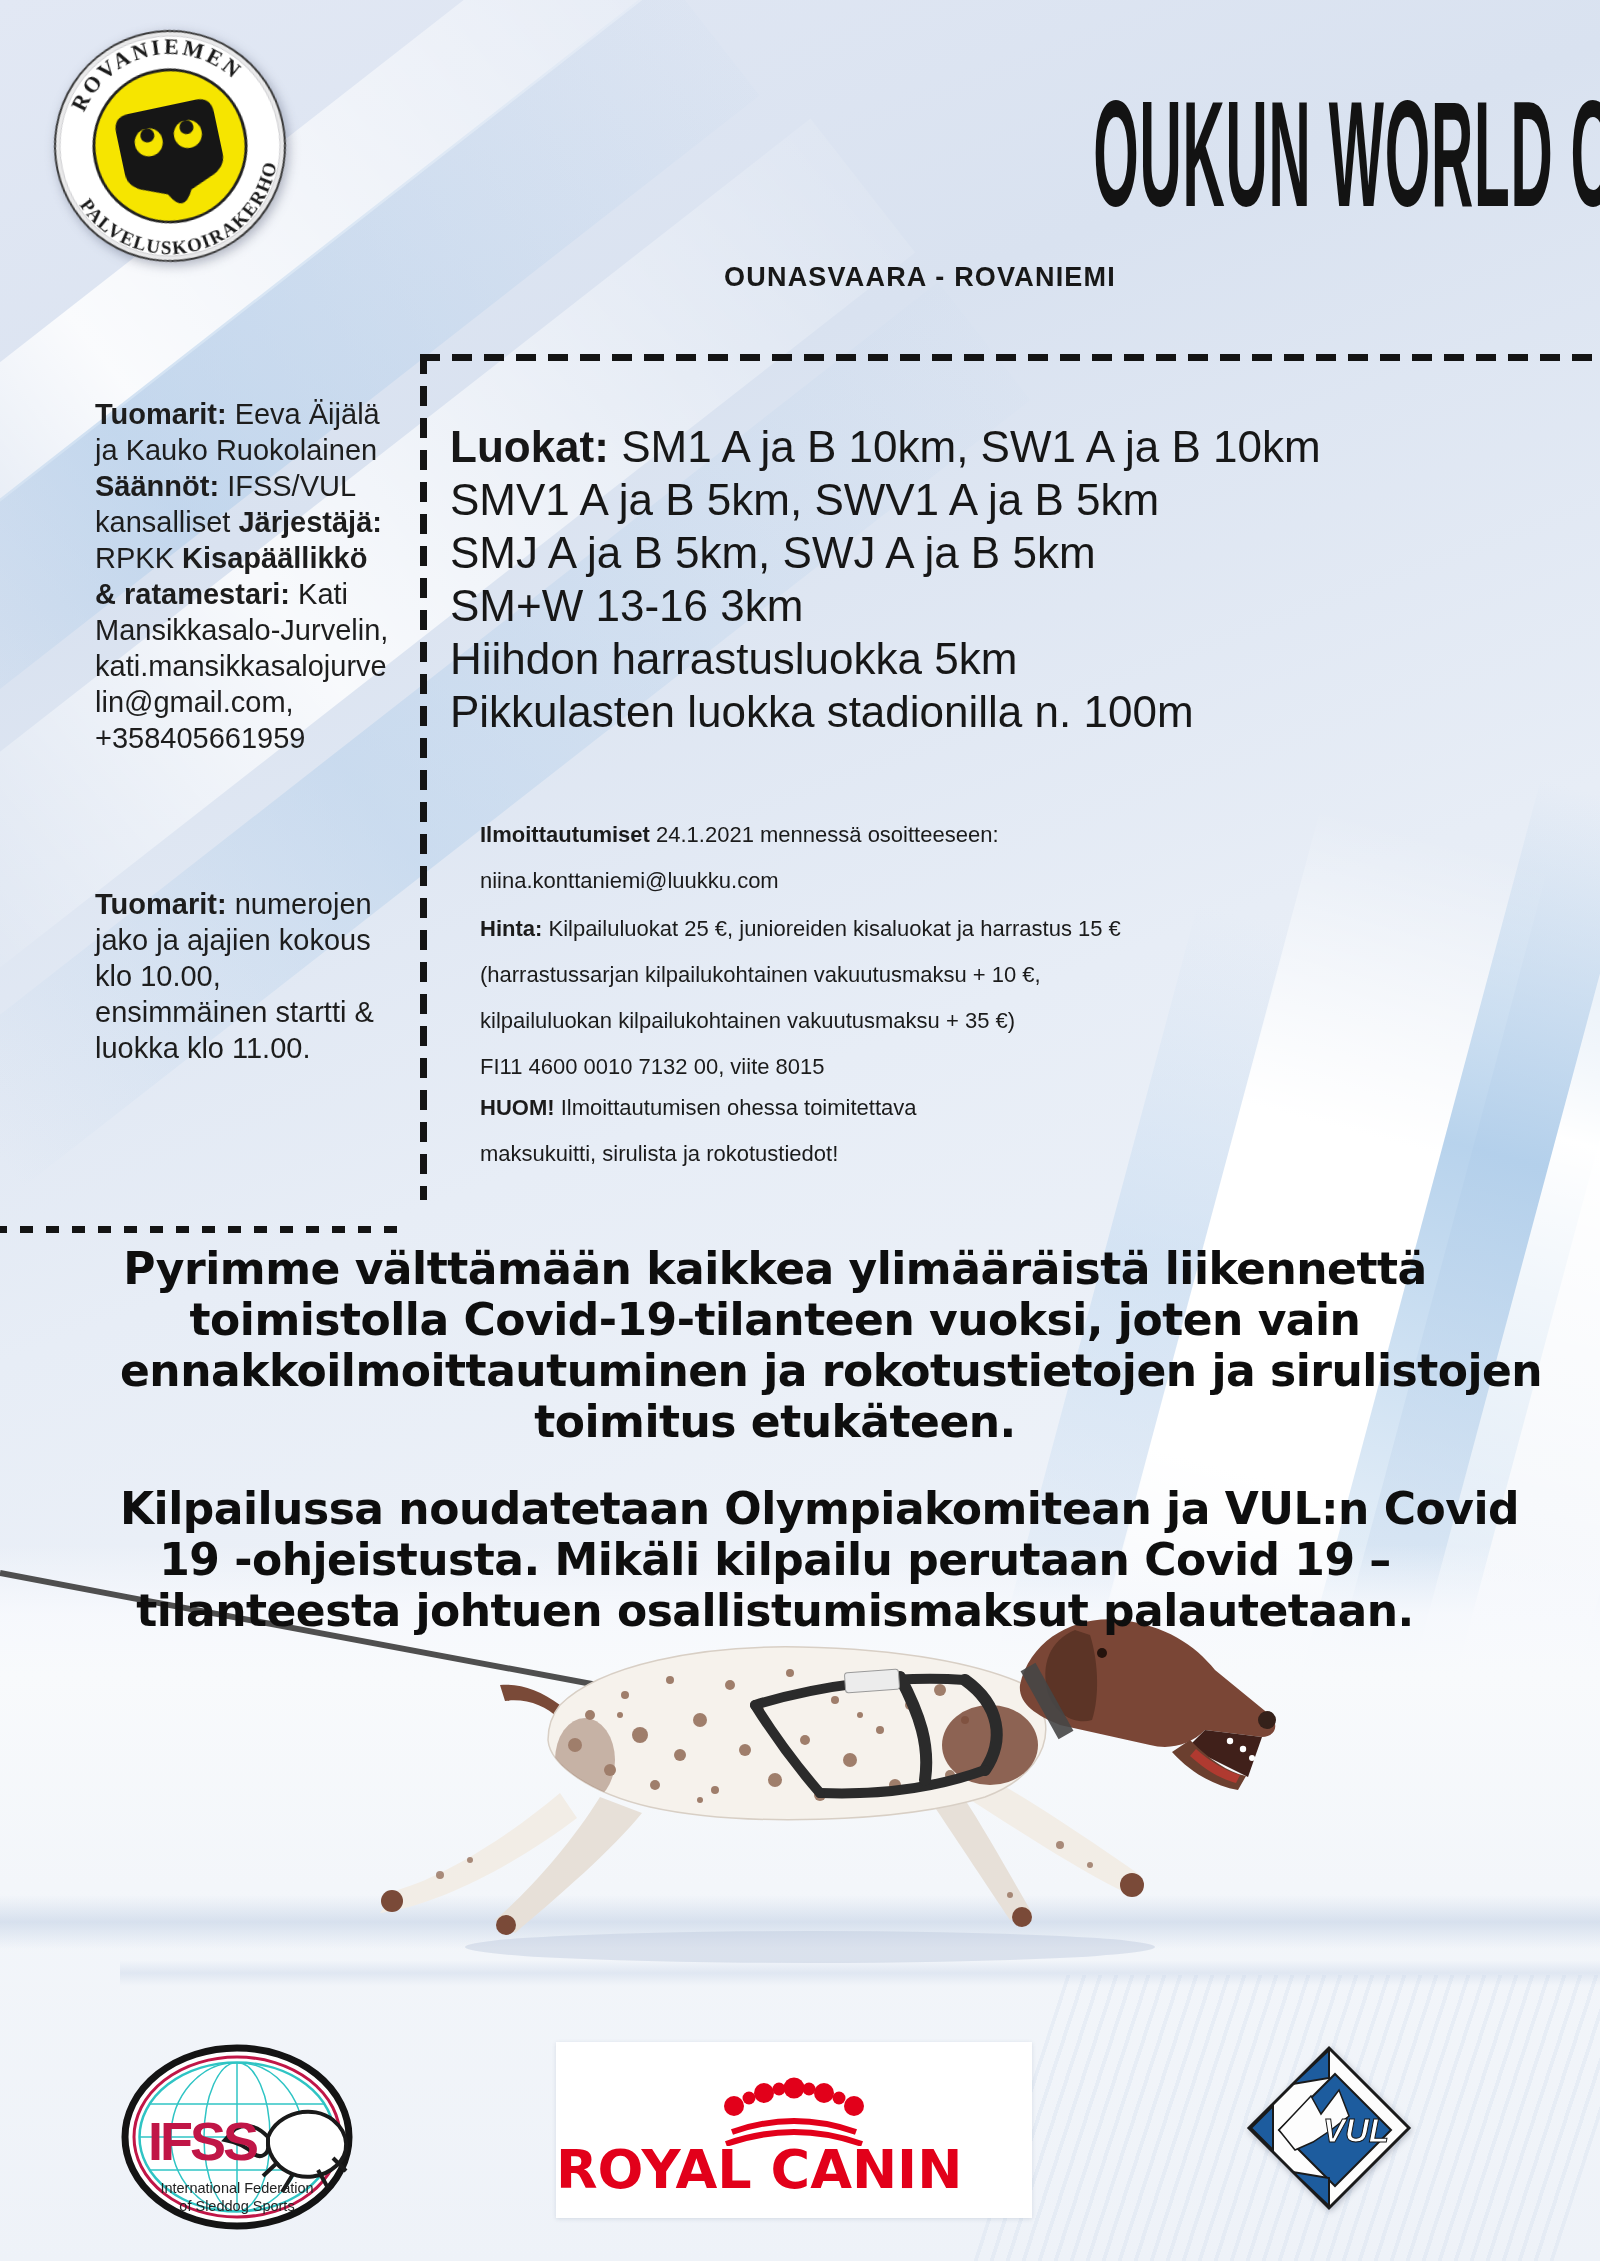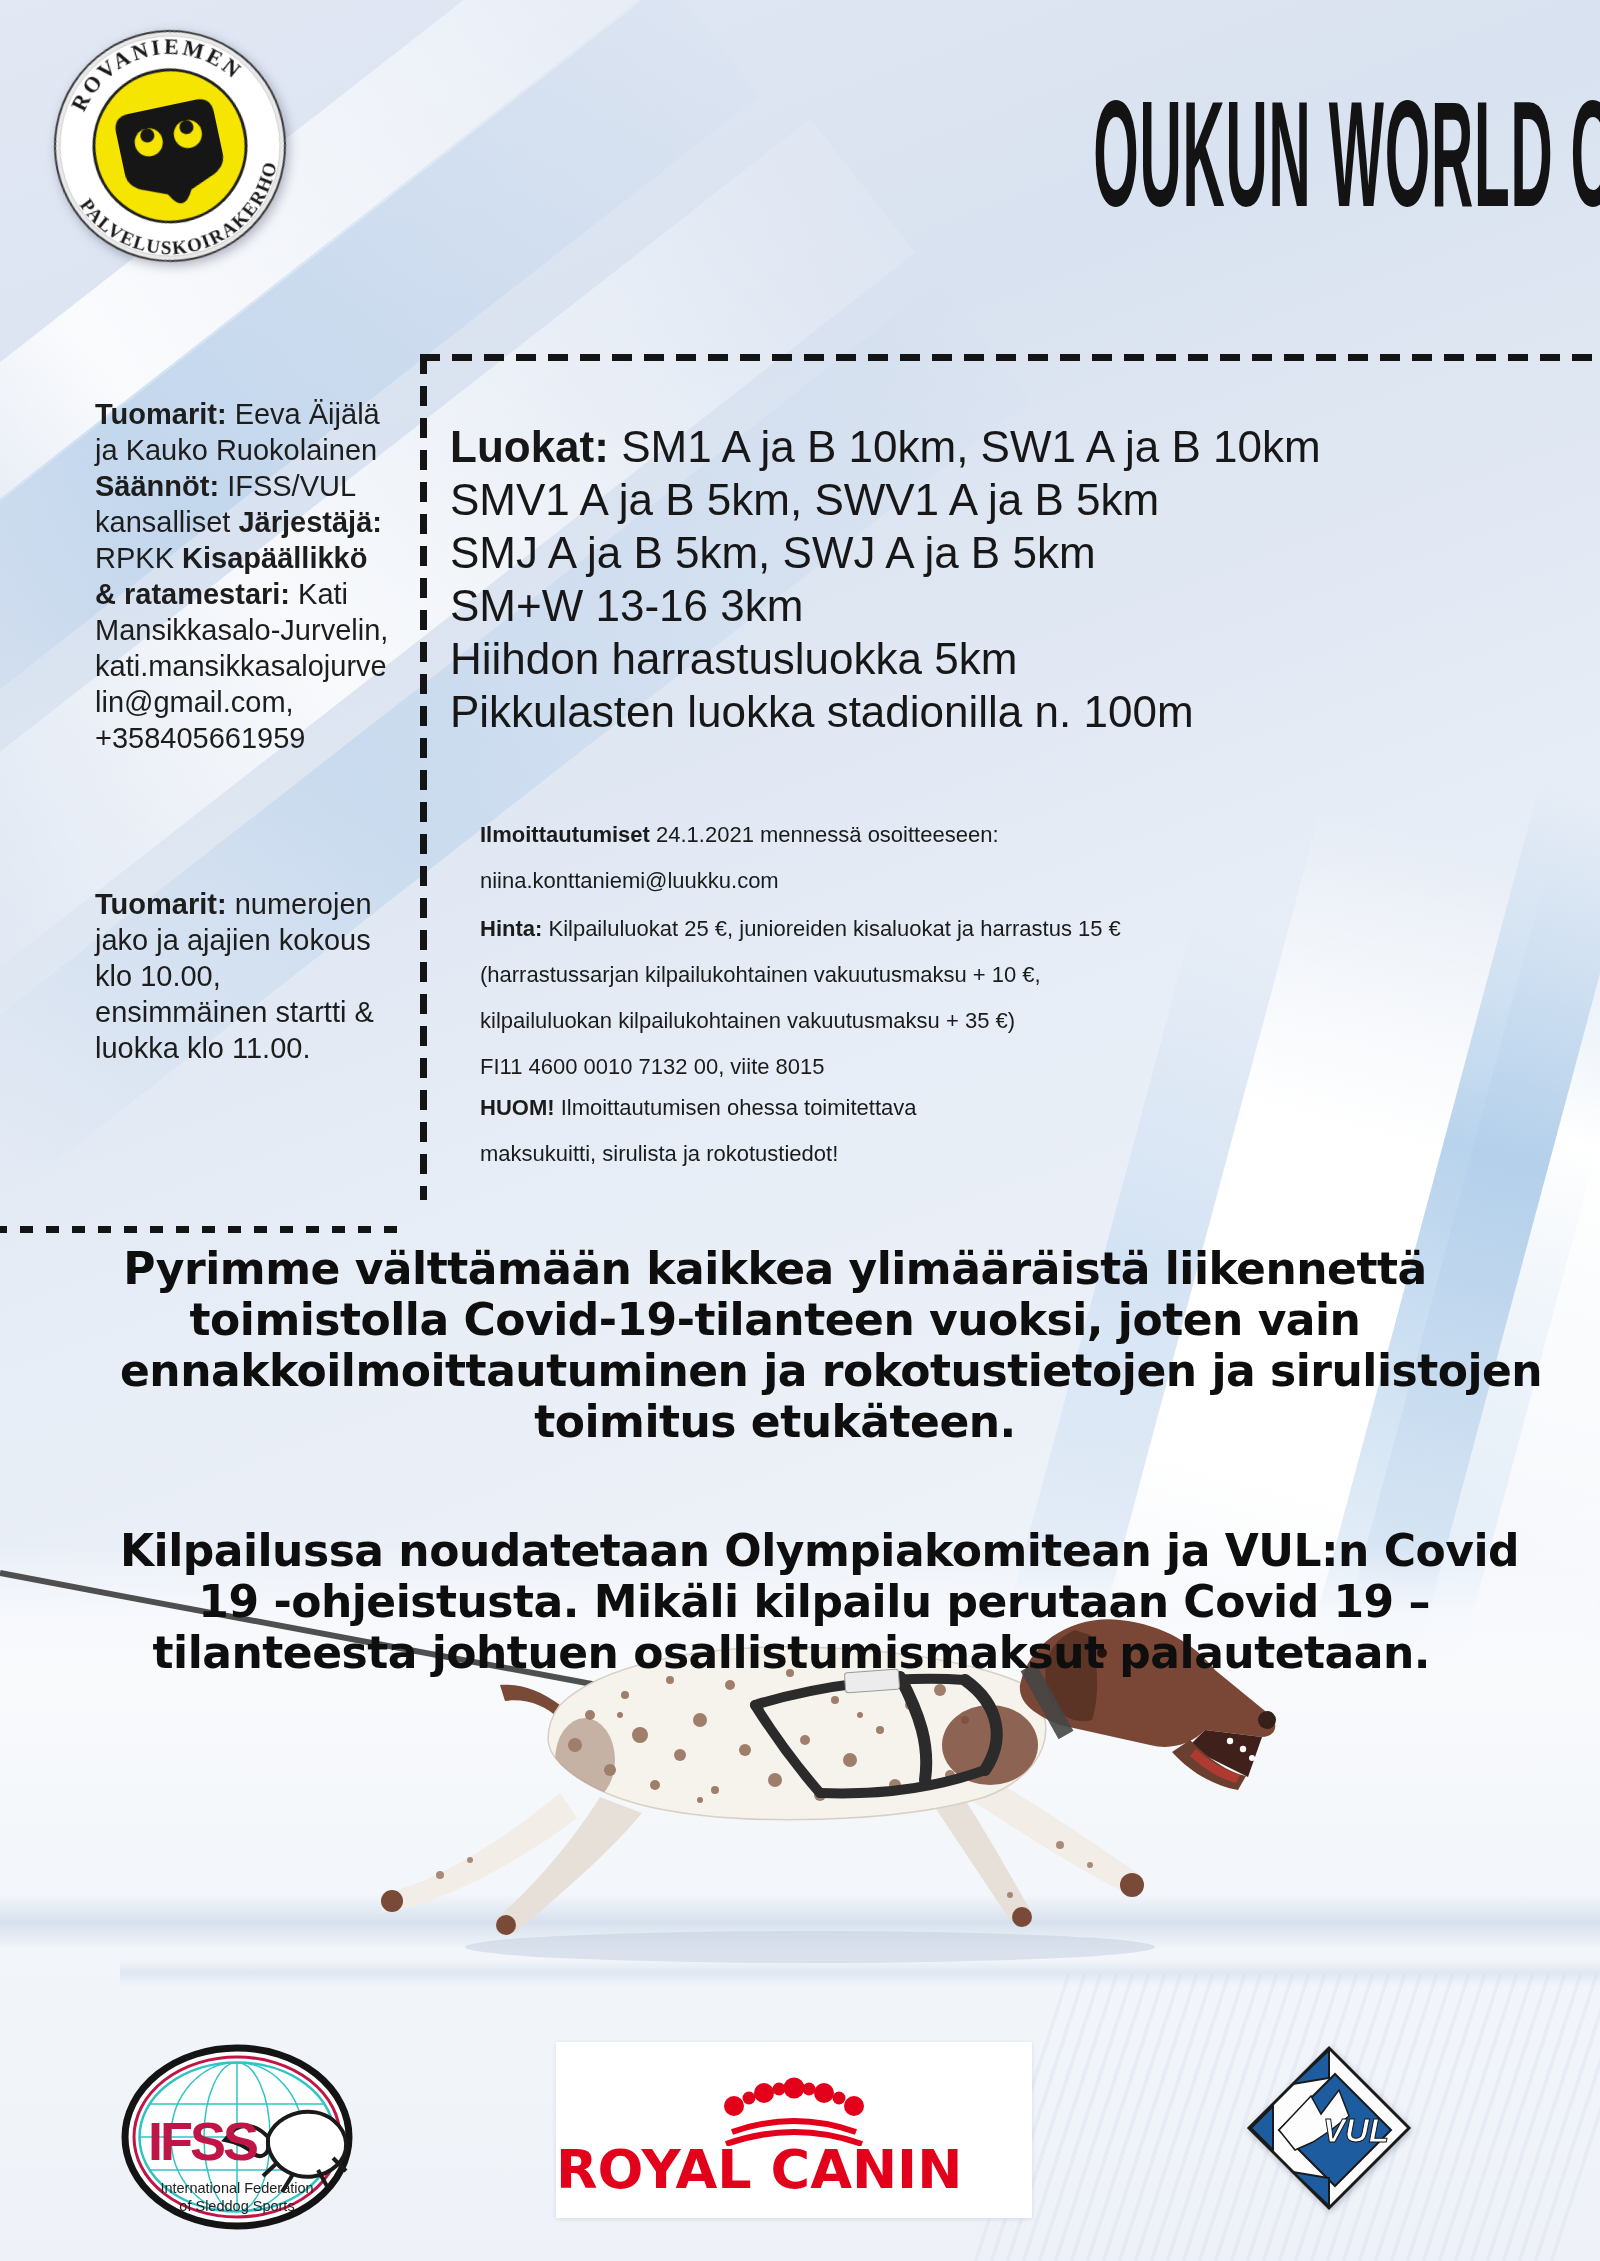--- a/index.html
+++ b/index.html
@@ -66,21 +66,21 @@
   .block-price{left:480px; top:906px;}
   .block-note{left:480px; top:1085px;}
   .main-text{width:1100px; z-index:4; font-size:22px; line-height:46px; color:#1b1b1b;}
   .main-text b{font-weight:700;}
   
   .covid{left:120px; width:1310px; z-index:4; text-align:center;
     font-family:"DejaVu Sans", sans-serif; font-weight:700; font-size:44px; line-height:51px;
     letter-spacing:-.5px; color:#0e0e0e;}
   .covid .text-line{white-space:nowrap;}
   .covid1{top:1243px;}
-  .covid2{top:1525px;text-align:right;}
+  .covid2{top:1483px;}
   
   .dog-photo{left:0; top:1545px; width:1600px; height:430px; z-index:2;}
   
   .ifss{left:118px; top:2042px; width:238px; height:190px; z-index:4;}
   .rc{left:556px; top:2042px; width:476px; height:176px; z-index:4; background:#fff;
     box-shadow:0 1px 4px rgba(90,110,140,.18); text-align:left;}
   .rc-word{margin-top:96px; font-family:"DejaVu Sans", sans-serif; font-weight:700;
     font-size:54px; color:#e2001a; letter-spacing:0;}
   .rc-crown{position:absolute; left:0; top:8px; width:476px; height:96px;}
   .vul{left:1243px; top:2042px; width:172px; height:172px; z-index:4;
@@ -129,20 +129,21 @@
       </text>
       <text font-family="Liberation Serif, serif" font-weight="700" font-size="19" letter-spacing="1.5" fill="#1a1a1a">
         <textPath href="#arcBottom" startOffset="50%" text-anchor="middle">PALVELUSKOIRAKERHO</textPath>
       </text>
     </svg>
   </div>
 
   <div class="abs title-box">
     <span class="title-text">OUKUN WORLD CUP 30.1.2021</span>
   </div>
+  <div class="abs subtitle-box">OUNASVAARA - ROVANIEMI</div>
 
   <div class="abs dash-h-main"></div>
   <div class="abs dash-v-main"></div>
   <div class="abs dash-h-side"></div>
 
   <div class="abs sidebar-block sb-info">
     <b>Tuomarit:</b>
     <span>Eeva Äijälä ja Kauko Ruokolainen</span>
     <b>Säännöt:</b>
     <span>IFSS/VUL kansalliset</span>

